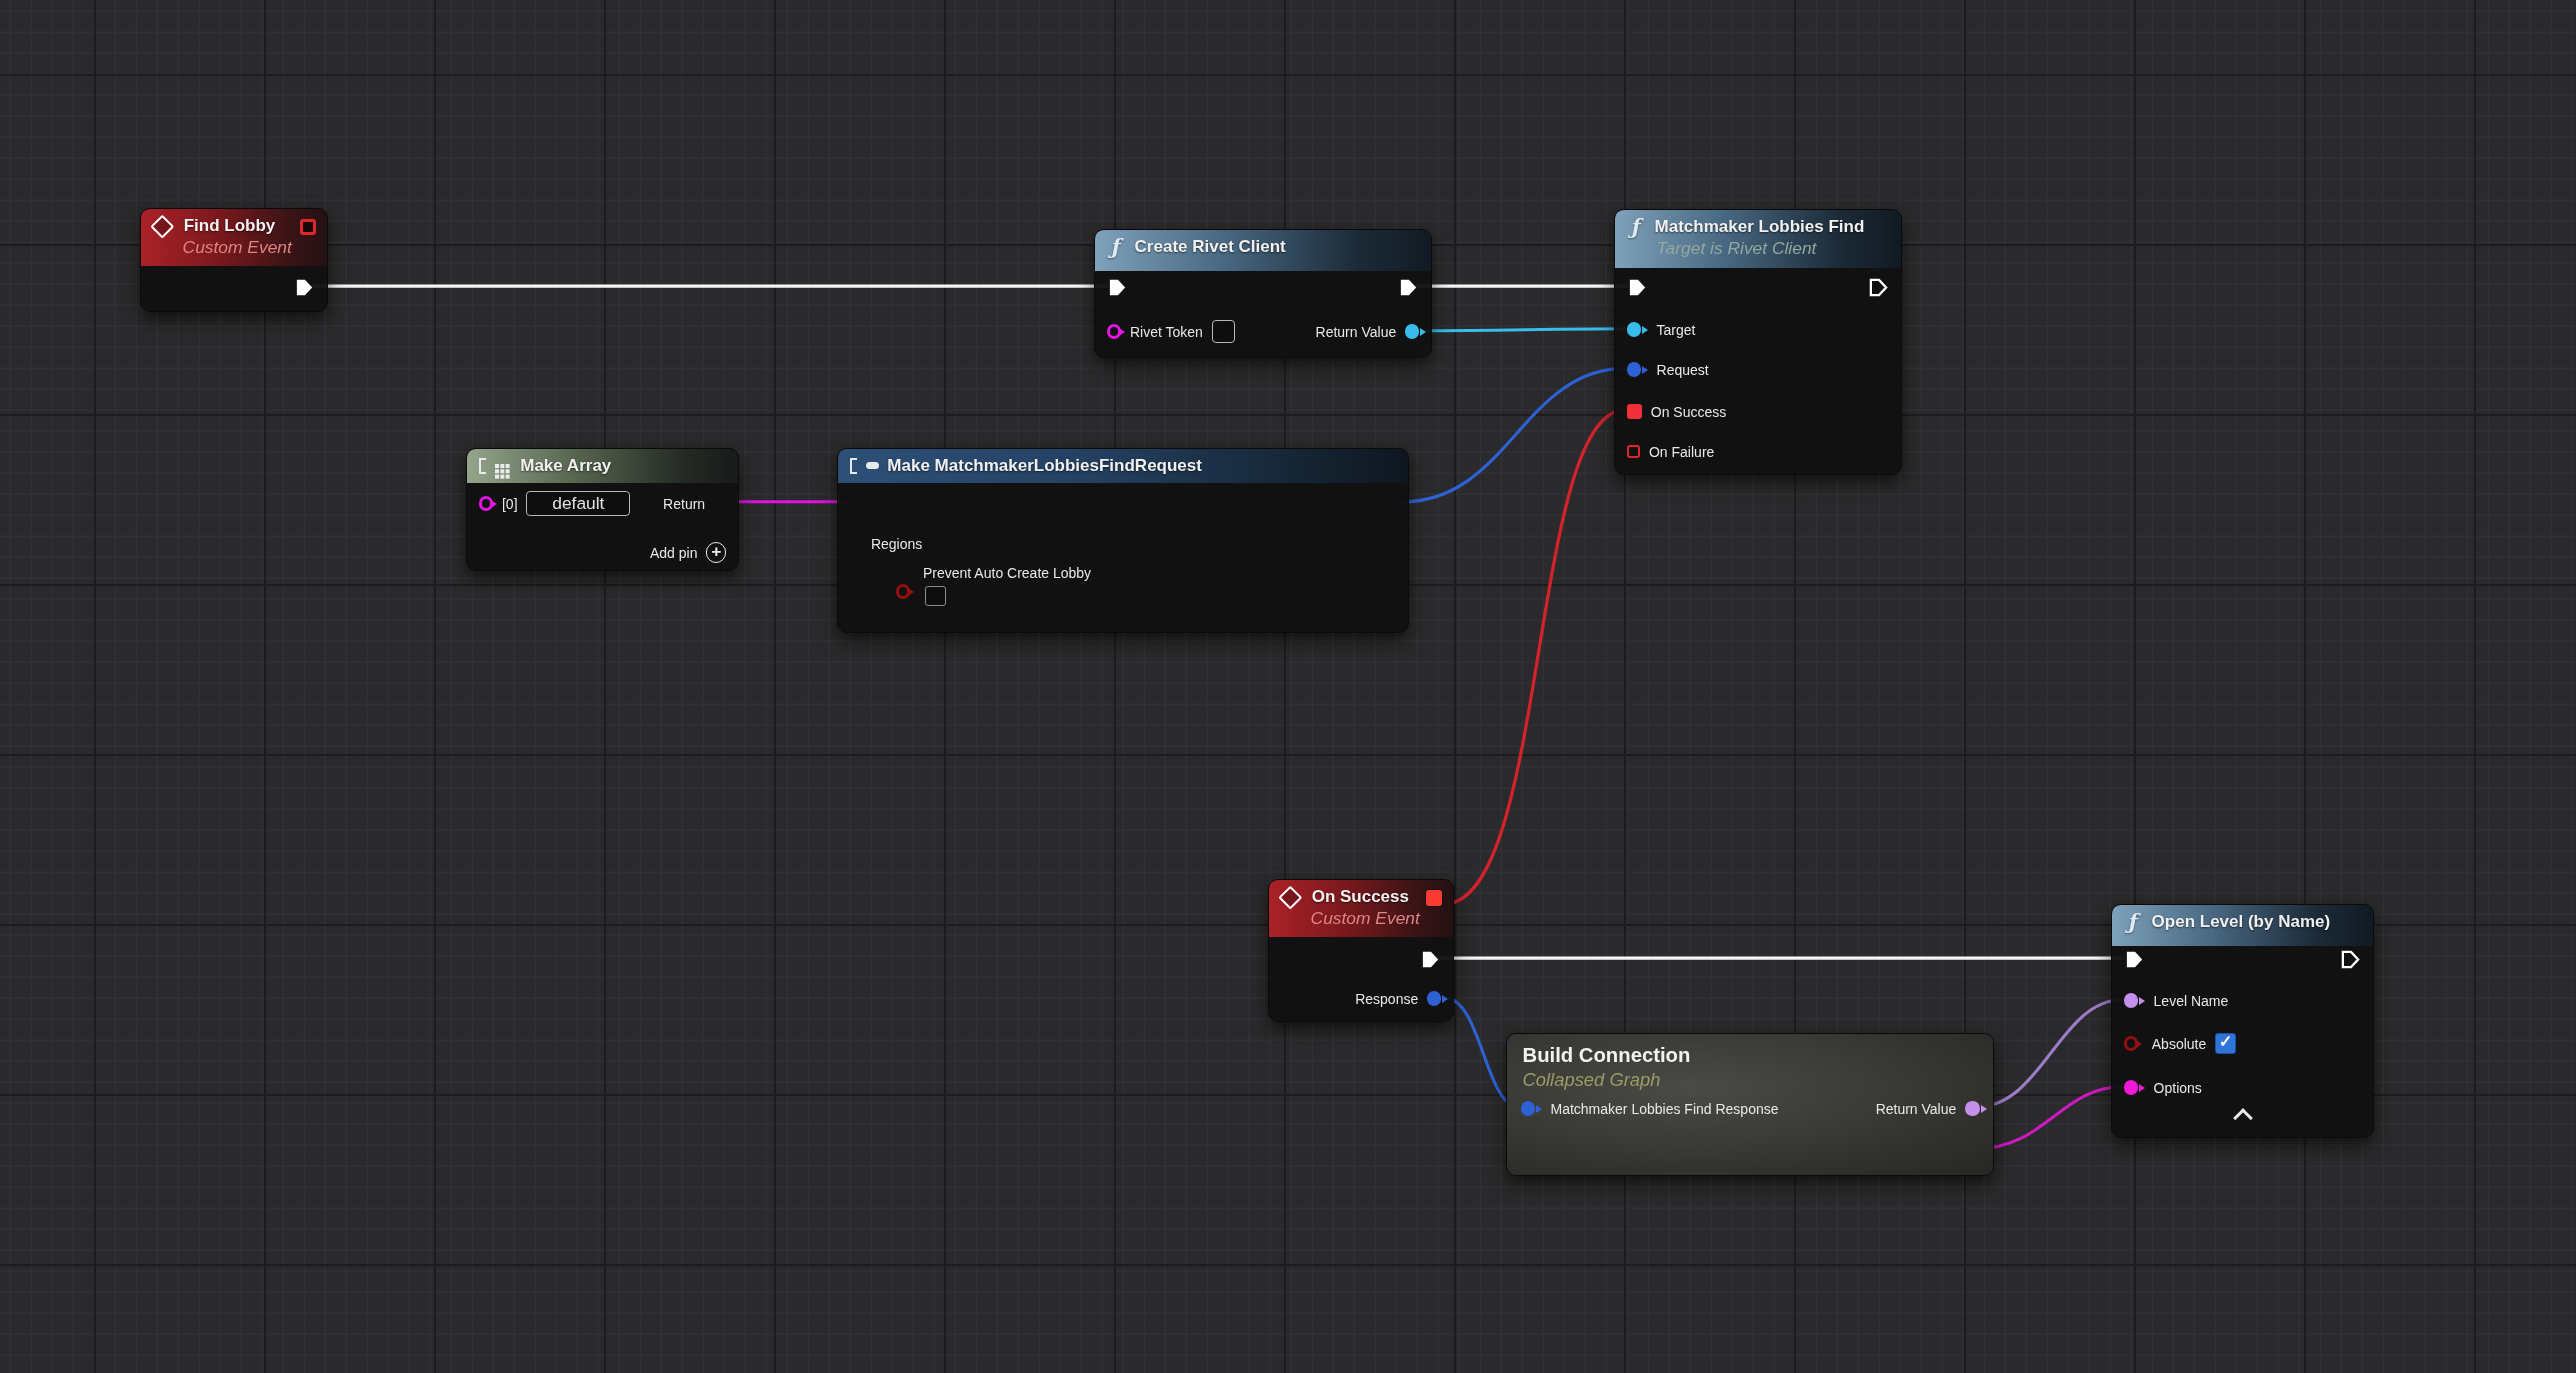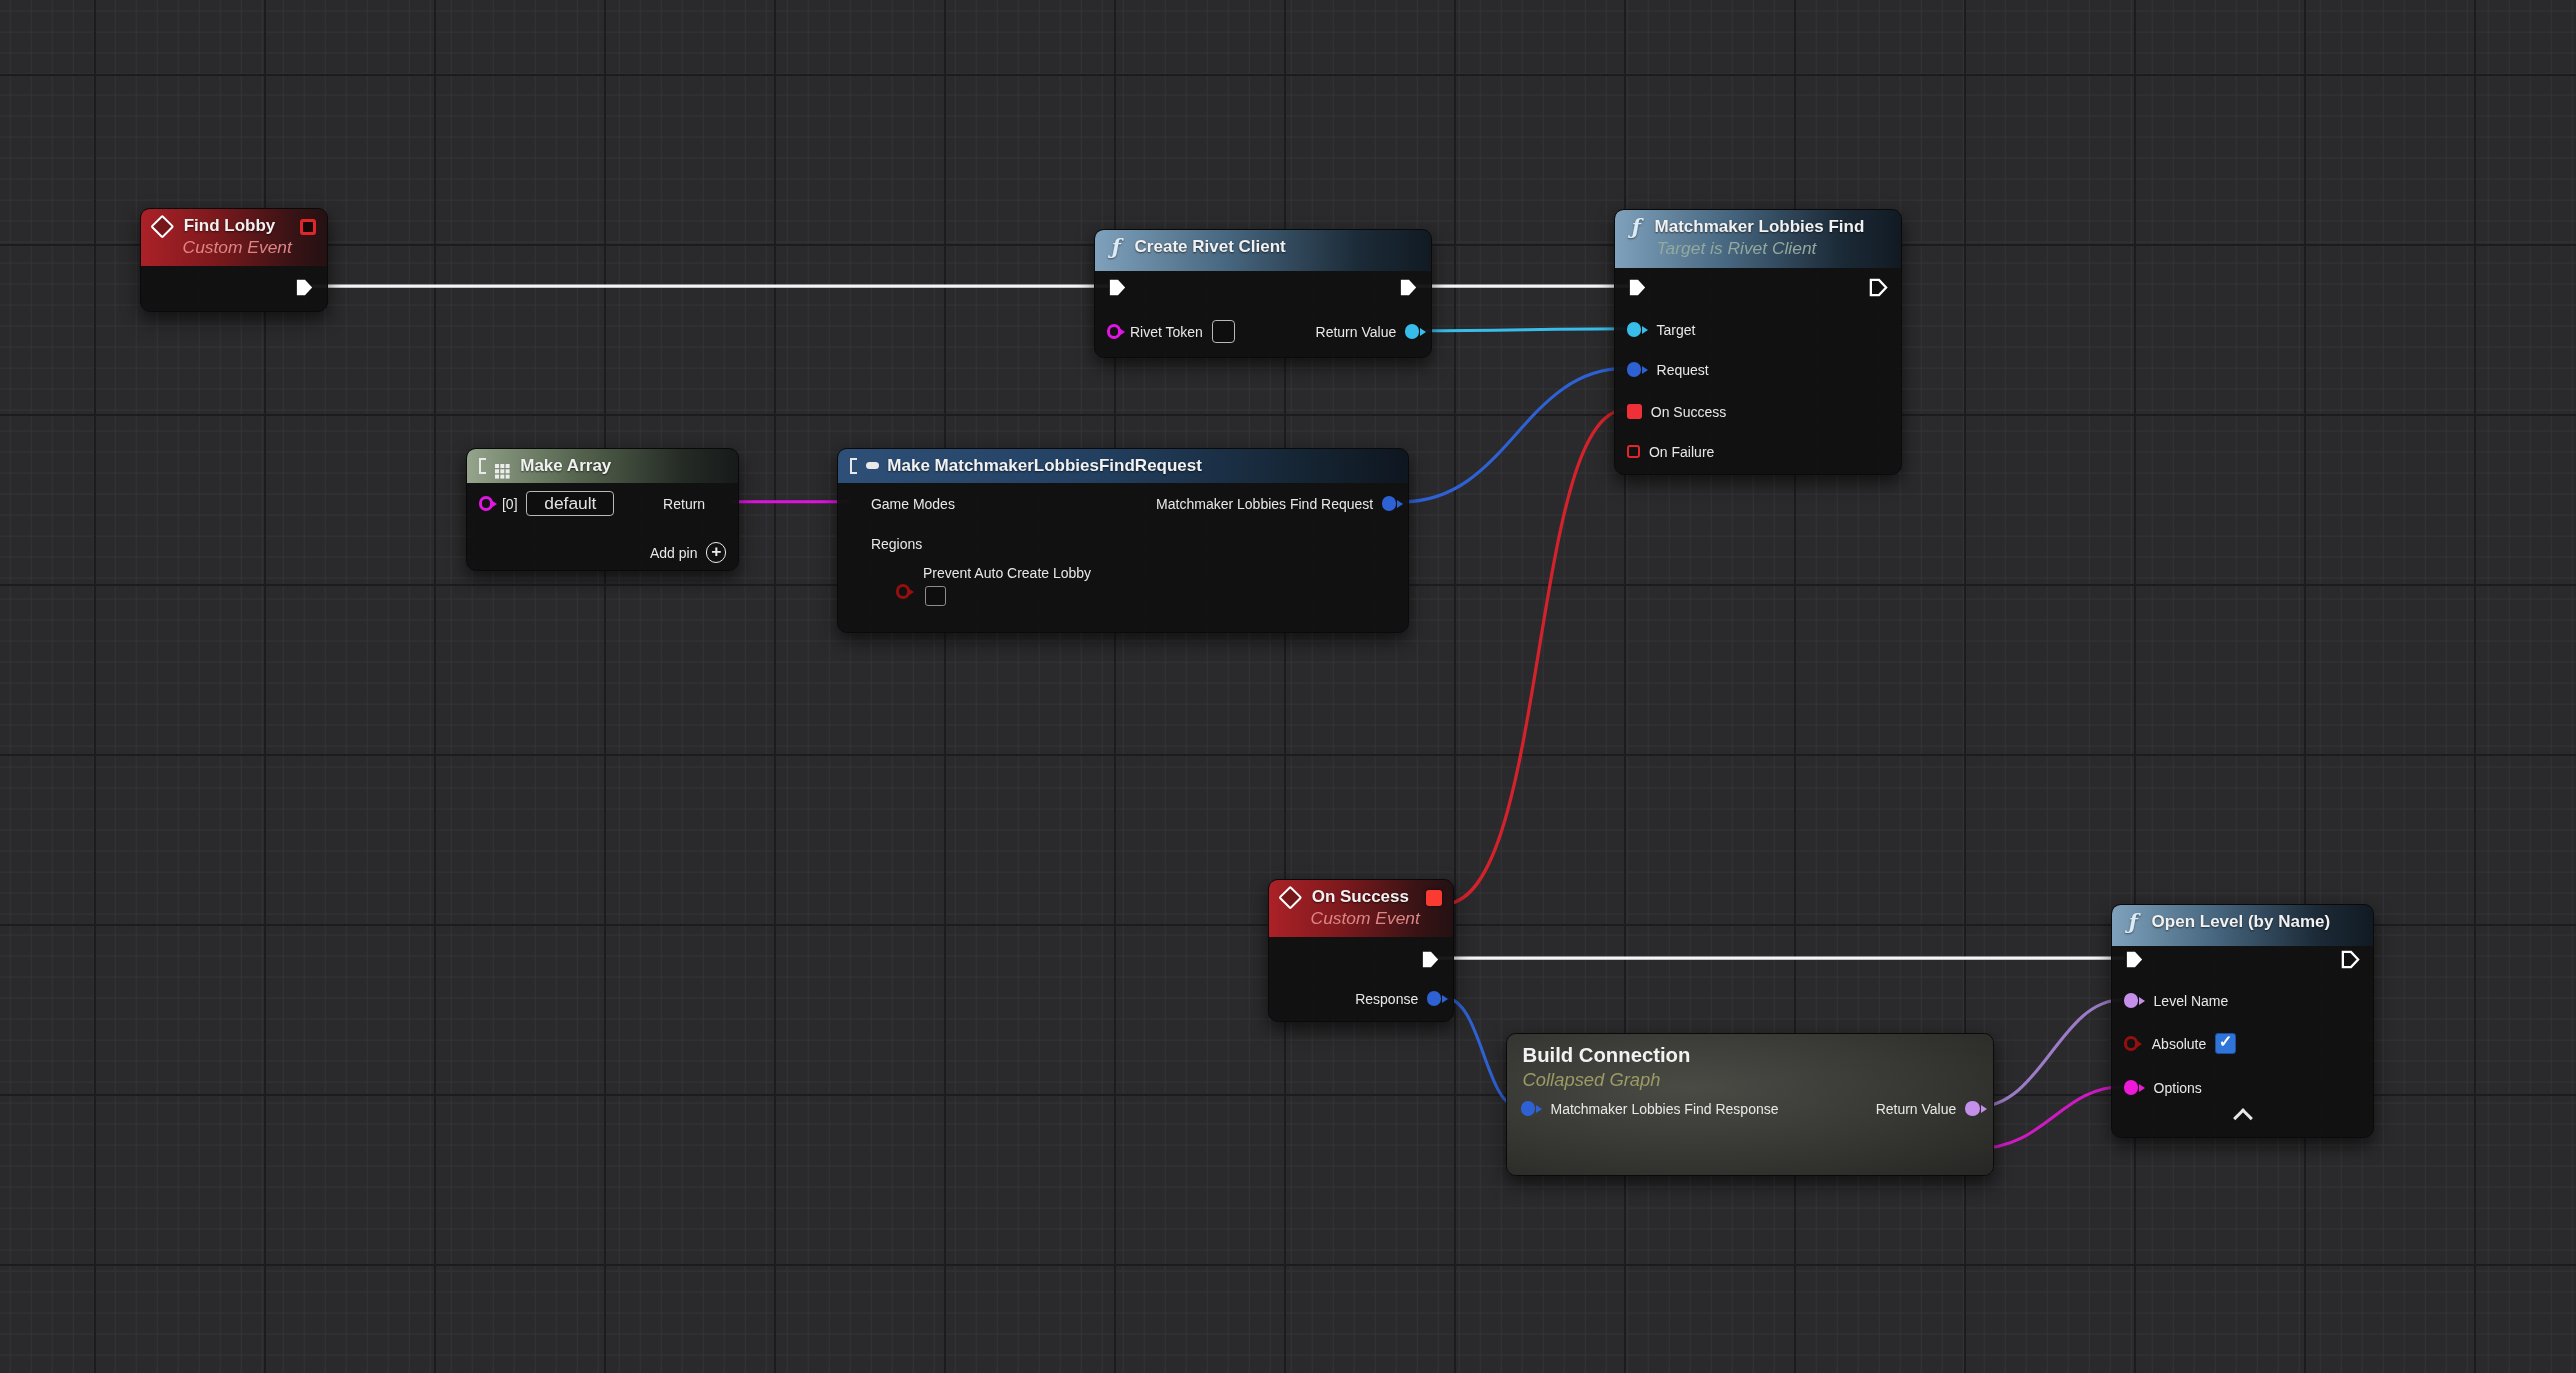--- a/index.html
+++ b/index.html
@@ -79,21 +79,21 @@
   .pin.gridpin::after{content:"";position:absolute;left:16.4px;top:50%;margin-top:5.3px;
     transform:translateY(-50%);width:0;height:0;
     border-left:5.8px solid var(--c);border-top:3.9px solid transparent;border-bottom:3.9px solid transparent;}
   .sq{flex:none;width:15.5px;height:15.5px;border-radius:2.9px;background:var(--c);}
   .sq.hollow{width:9.7px;height:9.7px;background:transparent;border:2.9px solid var(--c);}
   .hdr-sq{position:absolute;right:10.6px;top:9.7px;width:16.4px;height:16.4px;border-radius:2.9px;}
   .hdr-sq.filled{background:#fb3b32;box-shadow:0 0 3.9px rgba(0,0,0,.5);}
   .hdr-sq.hollow{background:#180707;border:3.4px solid #e0262b;width:10.6px;height:10.6px;}
 
   .textbox{border:1.5px solid #b9b9b9;border-radius:3.9px;background:rgba(10,10,10,.4);
-    color:#e2e2e2;font-size:17.4px;padding:1px 17px;min-width:11.6px;min-height:19.3px;line-height:21px;}
+    color:#e2e2e2;font-size:17.4px;padding:1px 25px;min-width:11.6px;min-height:19.3px;line-height:21px;}
   .textbox.small{width:21px;height:21px;padding:0;}
   .checkbox{width:21px;height:20.3px;border:1.9px solid #8d8d8d;border-radius:2.9px;background:rgba(10,10,10,.3);
     box-sizing:border-box;position:relative;}
   .checkbox.checked{background:#2f74d8;border-color:#1d4f9c;}
   .checkbox.checked::after{content:"✓";position:absolute;left:2.9px;top:-1.9px;color:#fff;font-size:16.4px;font-weight:bold;}
   .addpin-circle{width:20.3px;height:20.3px;border:1.9px solid #ececec;border-radius:50%;
     box-sizing:border-box;position:relative;flex:none;}
   .addpin-circle::before{content:"+";position:absolute;left:50%;top:50%;transform:translate(-50%,-54%);
     color:#ececec;font-size:17.4px;font-weight:bold;}
   .chev{position:absolute;left:50%;transform:translateX(-50%) rotate(45deg);width:10.6px;height:10.6px;
@@ -226,30 +226,20 @@
   </div>
 
   <div class="node" style="left:837px;top:448px;width:570px;height:183px;">
     <div class="hdr hdr-struct" style="height:21px;">
       <div class="hdr-line">
         <span class="bracket-icon"></span>
         <span class="pill-icon"></span>
         <span class="title">Make MatchmakerLobbiesFindRequest</span>
       </div>
     </div>
-    <div class="row split" style="top:38px;">
-      <span class="grp">
-        <span class="pin gridpin"><span class="grid9" style="color:#dd14dd"></span></span>
-        <span class="plabel">Game Modes</span>
-      </span>
-      <span class="grp">
-        <span class="plabel">Matchmaker Lobbies Find Request</span>
-        <span class="pin circle" style="--c:#2e62d4"></span>
-      </span>
-    </div>
     <div class="row" style="top:78px;">
       <span class="pin gridpin"><span class="grid8" style="color:#a812a8"></span></span>
       <span class="plabel">Regions</span>
     </div>
     <div style="position:absolute;top:116px;left:0;right:0;margin-left:46px;">
       <span class="pin circle hollow" style="--c:#960f0f;position:absolute;left:11.6px;top:19.3px;"></span>
       <div class="plabel" style="margin-left:39px;">Prevent Auto Create Lobby</div>
       <div class="checkbox" style="margin-left:41px;margin-top:4.8px;"></div>
     </div>
   </div>

